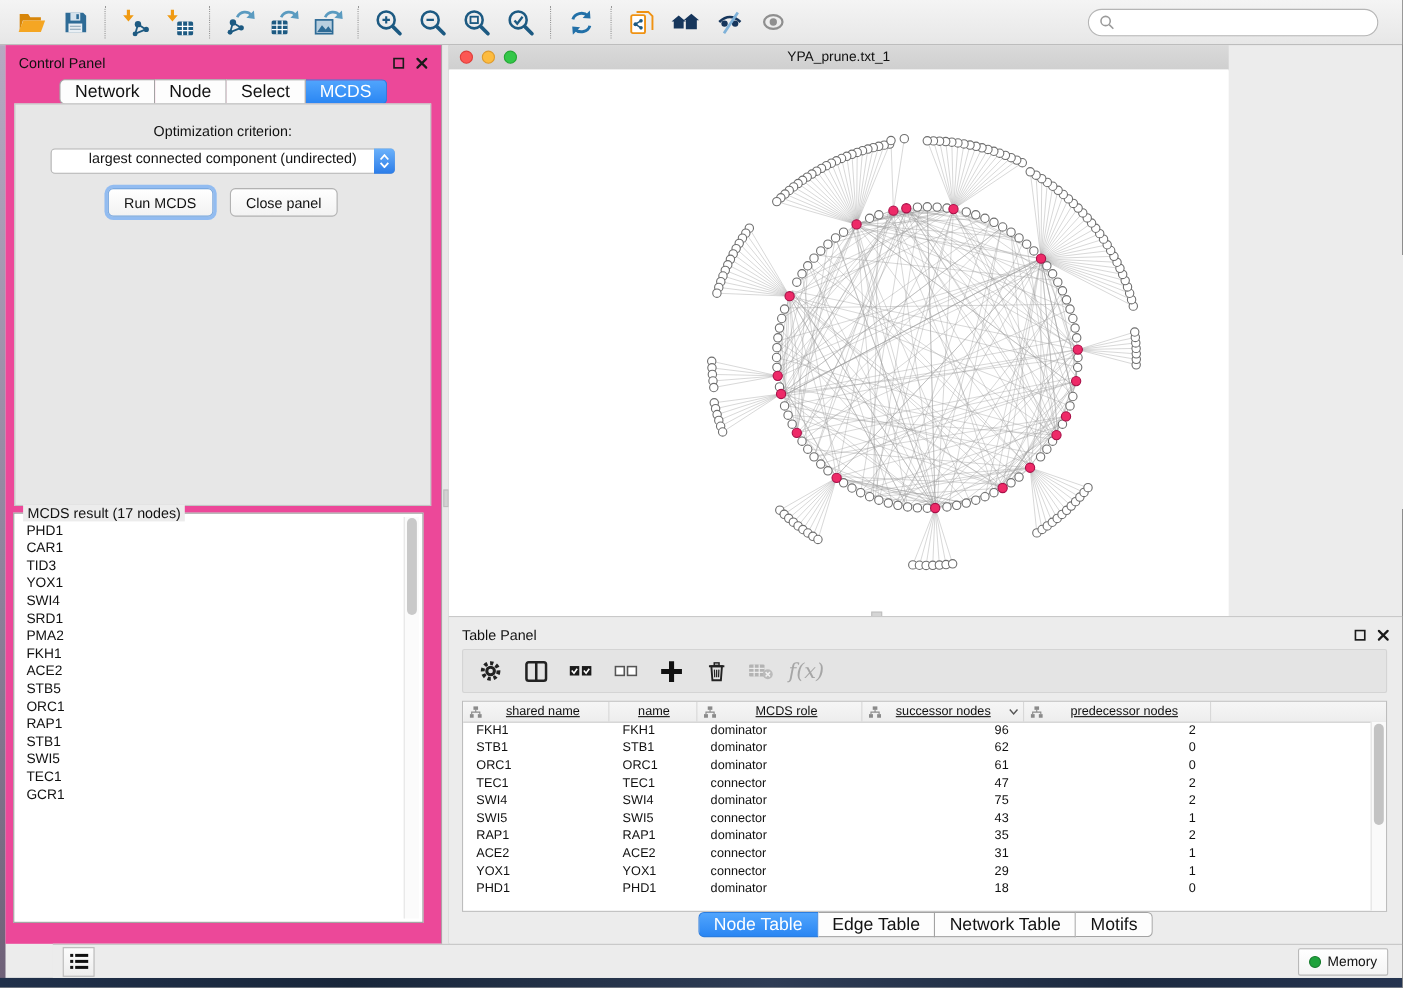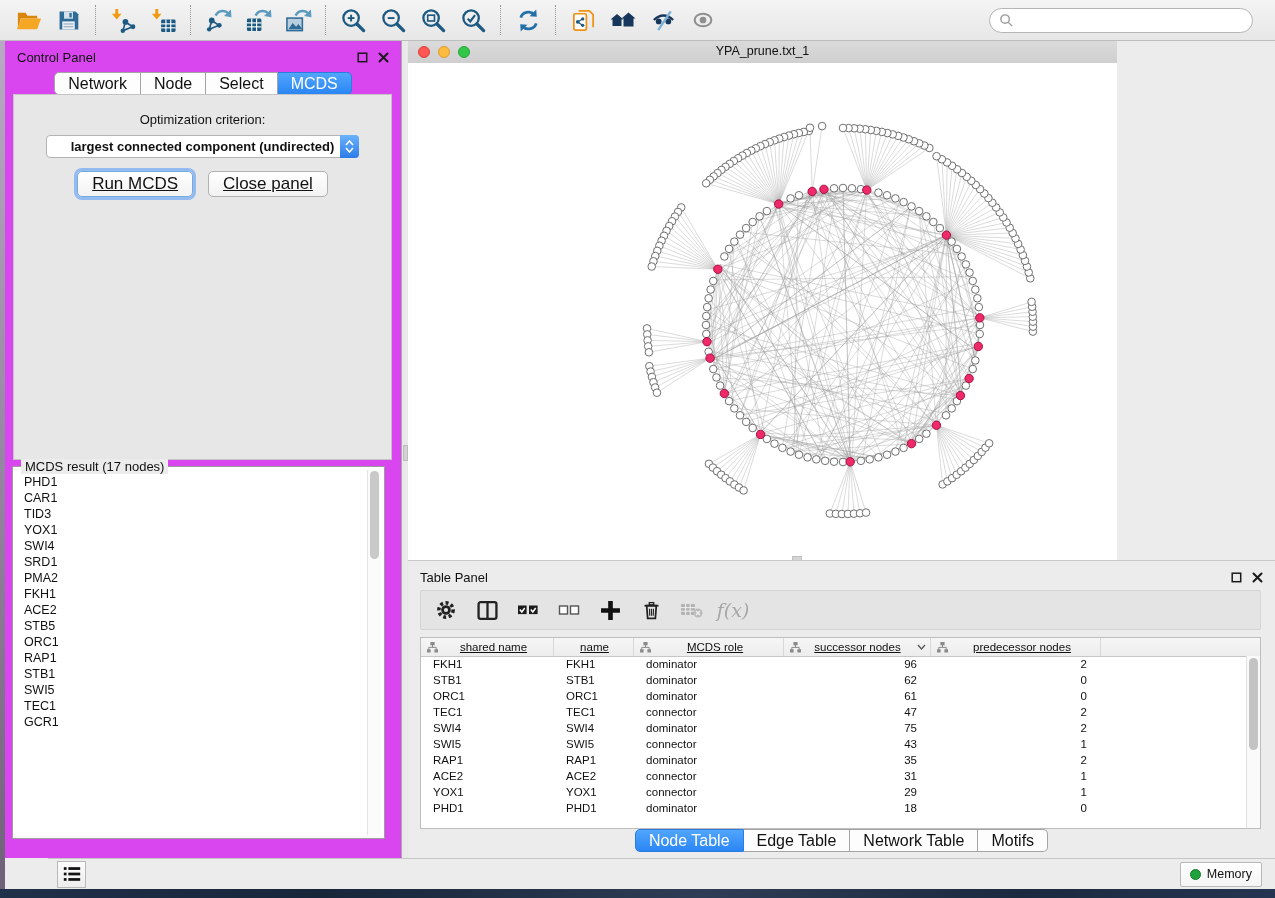--- a/index.html
+++ b/index.html
@@ -13,43 +13,43 @@
   .tsep{width:0;height:30px;border-left:1px dotted #979797;margin:0 7px;flex:0 0 auto;}
   #search-box{margin-left:auto;margin-right:22px;width:264px;height:25px;background:#fff;
     border:1px solid #b5b5b5;border-radius:13px;display:flex;align-items:center;padding:0 9px;box-sizing:border-box;}
   #search-box input{border:none;outline:none;flex:1;font:13px "Liberation Sans",sans-serif;background:transparent;margin-left:5px;}
   
   #desktop-left{position:absolute;left:0;top:41px;width:5px;height:849px;
     background:linear-gradient(#b7a9c2,#8d7f99 60%,#6f6178);}
   #desktop-bottom{position:absolute;left:0;bottom:0;width:1275px;height:9px;
     background:linear-gradient(90deg,#20304a,#18263a 25%,#2e3c55 55%,#1c2a40 80%,#253450);}
   
-  #control-panel{position:absolute;left:5px;top:41px;width:397px;height:817px;background:#d946ef;
+  #control-panel{position:absolute;left:5px;top:41px;width:397px;height:817px;background:#ec4899;
     border-right:1px solid #a8a8a8;box-sizing:border-box;}
   .panel-title{position:absolute;left:12px;top:9px;font-size:13px;}
   .win-btns{position:absolute;right:12px;top:10px;display:flex;gap:9px;align-items:center;}
   .win-btn{width:12px;height:12px;display:flex;align-items:center;justify-content:center;}
   #cp-tabs{position:absolute;left:0;right:0;top:31px;display:flex;justify-content:center;}
   .seg-group{display:inline-flex;}
   .seg-tab{height:21px;line-height:21px;padding:0 13px;font-size:16px;background:#fdfdfd;
     border:1px solid #a3a3a3;border-left:none;cursor:default;}
   .seg-tab:first-child{border-left:1px solid #a3a3a3;border-radius:5px 0 0 5px;}
   .seg-tab:last-child{border-radius:0 5px 5px 0;}
   .seg-tab.active{background:linear-gradient(#51a5fd,#2a86f3);color:#fff;border-color:#2a7de0;}
   #cp-inner{position:absolute;left:8px;right:9px;top:53px;height:366px;background:#e7e7e7;
     border:1px solid #c4c4c4;box-sizing:border-box;}
   #opt-label{margin-top:17px;text-align:center;font-size:13px;}
   #dropdown{margin:8px auto 0 auto;width:313px;height:23px;background:#fff;border:1px solid #b3b3b3;
-    border-radius:4px;display:flex;align-items:center;box-sizing:border-box;position:relative;font-weight:bold;}
+    border-radius:4px;display:flex;box-sizing:border-box;position:relative;}
   #dropdown .dd-text{flex:1;text-align:center;font-size:13px;}
   #dd-stepper{position:absolute;right:-1px;top:-1px;width:19px;height:23px;border-radius:0 4px 4px 0;
     background:linear-gradient(#6cb2fb,#2b7ce8);display:flex;flex-direction:column;align-items:center;justify-content:center;gap:1px;}
   #cp-buttons{margin-top:13px;display:flex;justify-content:center;gap:15px;}
   .btn{height:24px;padding:0 14px;background:linear-gradient(#ffffff,#f2f2f2);border:1px solid #b2b2b2;
-    border-radius:5px;font-size:17px;display:flex;align-items:center;text-decoration:underline;}
+    border-radius:5px;font-size:13px;display:flex;align-items:center;}
   .btn.focused{box-shadow:0 0 0 3px rgba(110,170,245,.7);border-color:#7aa9e0;}
   
   #mcds-box{position:absolute;left:7px;right:16px;top:425px;height:373px;border:1px solid #9c9c9c;
     background:#fff;box-sizing:border-box;}
   #mcds-legend{position:absolute;left:8px;top:-8px;background:#ececec;padding:0 4px;font-size:13px;}
   #mcds-list{position:absolute;inset:3px 16px 3px 3px;overflow:hidden;padding:4px 0 0 8px;}
   .list-item{font-size:12.5px;line-height:16px;}
   #mcds-scroll{position:absolute;top:3px;bottom:3px;right:3px;width:13px;background:#fbfbfb;border-left:1px solid #e4e4e4;}
   #mcds-thumb{position:absolute;top:1px;left:1.5px;width:9px;height:88px;background:#c9c9c9;border-radius:5px;}
   

